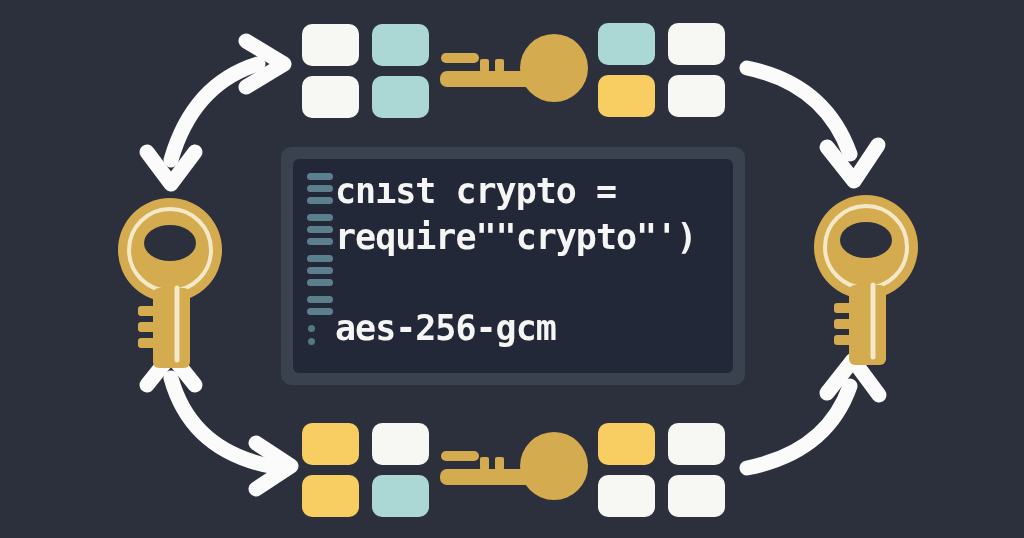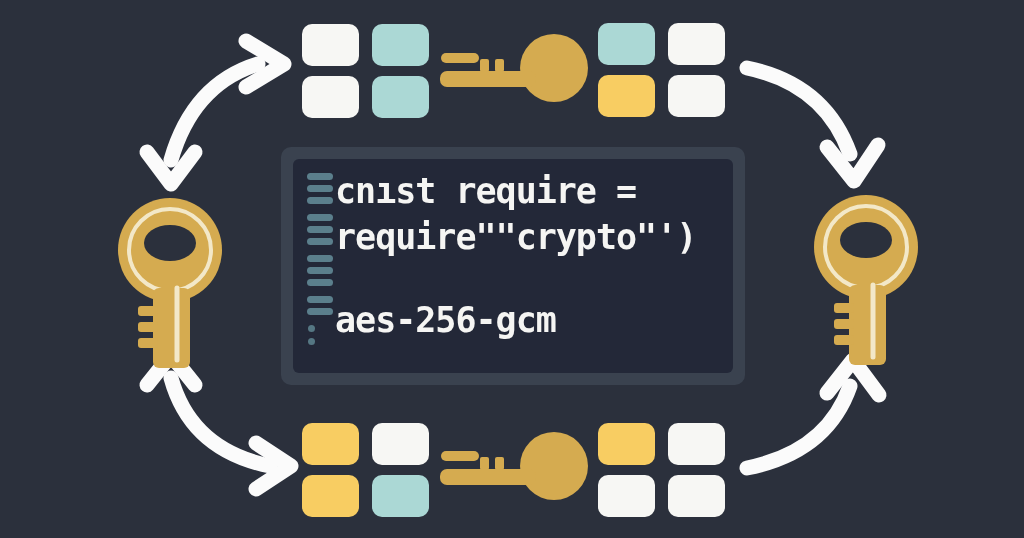--- a/index.html
+++ b/index.html
@@ -34,21 +34,21 @@
   .dash{width:26px;height:7px;border-radius:3.5px;background:var(--gutter,#5b7f8c);}
   .gutter-dots{display:flex;flex-direction:column;gap:6px;margin-left:1px;margin-top:0px;}
   .dot{width:7px;height:7px;border-radius:50%;background:var(--gutter,#5b7f8c);opacity:.9;}
   .code-line{
     position:absolute;left:42px;white-space:pre;
     font:700 35px/44px "DejaVu Sans Mono","Liberation Mono",monospace;
     color:#f5f5f3;letter-spacing:-1px;
   }
   .code-line.l1{top:10px;}
   .code-line.l2{top:56px;}
-  .code-line.l3{top:139px;}
+  .code-line.l3{top:147px;}
 </style>
 </head>
 <body>
 
 <div class="stage" style="--background: #2b303c; --panel-frame: #3a424f; --panel-bg: #232838; --gutter: #5b7f8c; --white: #f7f7f4; --yellow: #f8cd62; --light-blue: #abd8d5; --gold: #d5ab50; --gold-highlight: #f3e8c8; --arrow: #fbfbfb; --code-text: #f5f5f3;">
 
   <svg class="layer" viewBox="0 0 1024 538">
 
     <g style="stroke:var(--arrow,#fbfbfb);fill:none;stroke-width:15;stroke-linecap:round;stroke-linejoin:round">
       <path d="M 171 160 Q 193 84 258 64"></path>
@@ -156,19 +156,19 @@
           </div>
           <div class="gutter-group">
             <div class="dash"></div>
             <div class="dash"></div>
           </div>
           <div class="gutter-dots">
             <div class="dot"></div>
             <div class="dot"></div>
           </div>
         </div>
-      <div class="code-line l1">cnıst require =</div>
+      <div class="code-line l1">cnıst crypto =</div>
       <div class="code-line l2">require""crypto"')</div>
       <div class="code-line l3">aes-256-gcm</div>
     </div>
   </div>
 
 </div>
 
 </body></html>

